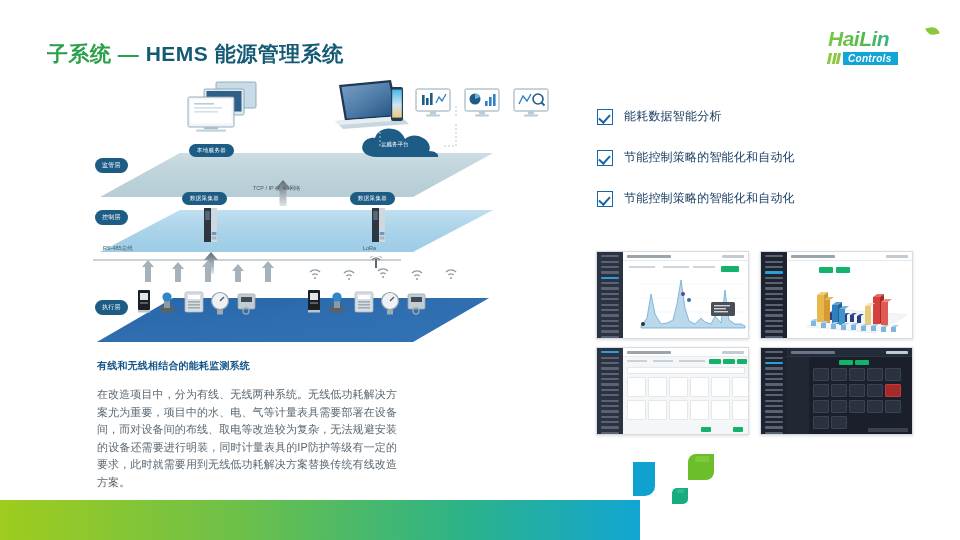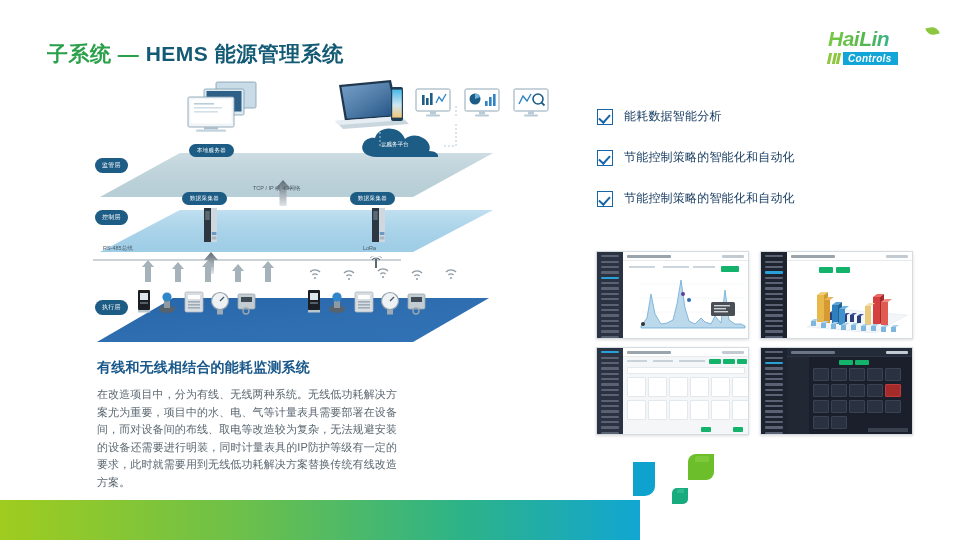--- a/index.html
+++ b/index.html
@@ -70,21 +70,21 @@
     position: absolute; background: #1c5c85; color: #fff; font-size: 5.5px;
     padding: 2px 6px; border-radius: 8px; white-space: nowrap;
   }
 
   .arrow-up { position: absolute; }
   .wifi { position: absolute; }
 
   
   .cap-title {
     position: absolute; left: 97px; top: 359px;
-    font-size: 14px; font-weight: bold; color: #18578a; letter-spacing: .2px;
+    font-size: 10px; font-weight: bold; color: #18578a; letter-spacing: .2px;
   }
   .cap-body {
     position: absolute; left: 97px; top: 386px; width: 300px;
     font-size: 11px; line-height: 17.5px; color: #5a6770; letter-spacing: .1px;
     text-align: justify;
   }
 
   
   .checklist { position: absolute; left: 597px; top: 108px; width: 330px; }
   .check-row { display: flex; align-items: center; margin-bottom: 24px; }

